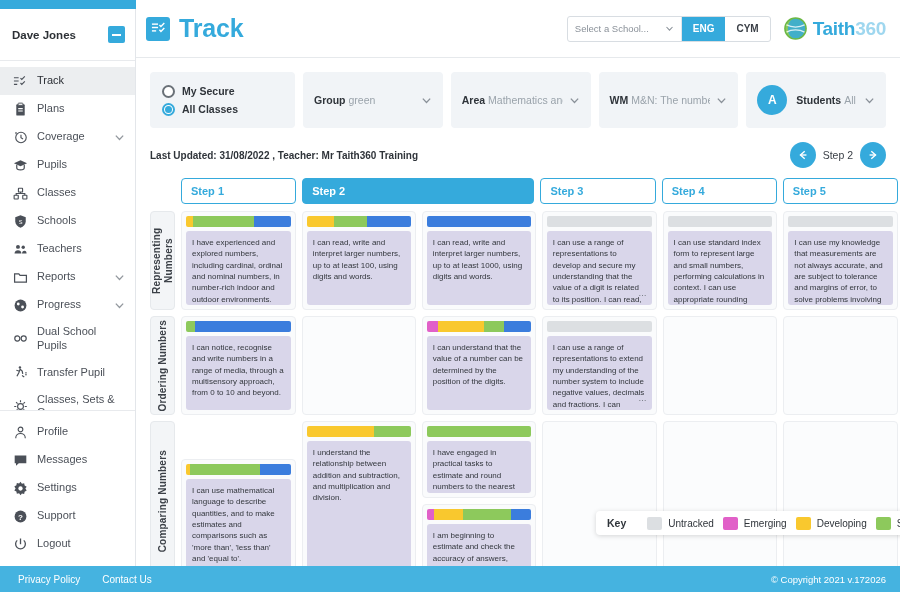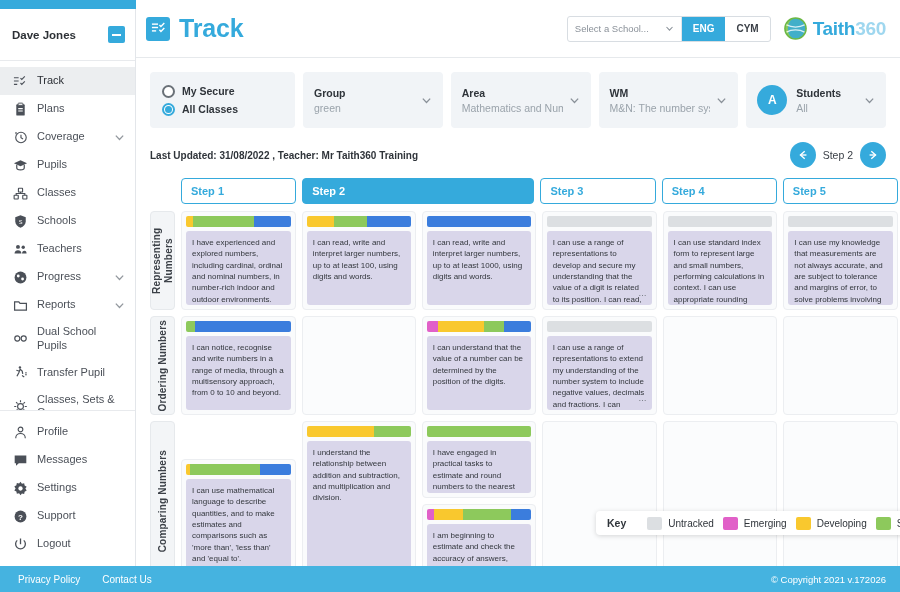--- a/index.html
+++ b/index.html
@@ -105,21 +105,21 @@
                font-weight: bold; color: #2f343a; cursor: pointer; }
   .radio {
     width: 13px; height: 13px; border-radius: 50%;
     border: 2px solid #6a7178; background: #fff;
     display: flex; align-items: center; justify-content: center;
   }
   .radio.sel { border-color: #35aadc; }
   .radio.sel::after { content:""; width: 7px; height: 7px; border-radius:50%; background: #35aadc; }
 
   .f-drop { flex: 1; min-width: 0; }
-  .f-drop .txt { display: flex; flex-direction: column; gap: 3px; min-width: 0; flex:1; }
+  .f-drop .txt { display: flex; gap: 3px; min-width: 0; flex:1; }
   .f-label { font-size: 10.5px; font-weight: bold; color: #2f343a; }
   .f-value { font-size: 10.5px; color: #9aa3ab; white-space: nowrap; overflow: hidden; }
   .f-chev { margin-left: 6px; flex: 0 0 11px; }
   .avatar {
     width: 30px; height: 30px; border-radius: 50%; background: #35aadc;
     color: #fff; font-size: 12px; font-weight: bold;
     display:flex; align-items:center; justify-content:center; margin-right: 9px;
   }
 
   .meta-row { display:flex; align-items:center; padding: 14px 14px 0 14px; }
@@ -275,37 +275,37 @@
             <circle cx="10.9" cy="5.6" r="1.8" fill="#4b5058" stroke="none"></circle>
             <path d="M1.6 12.3c0-2.2 1.7-3.5 3.7-3.5s3.7 1.3 3.7 3.5z" fill="#4b5058" stroke="none"></path>
             <path d="M9.6 12.3c0-1.9 1-3.1 2.6-3.1s2.3 1.2 2.3 3.1z" fill="#4b5058" stroke="none"></path>
           </svg>
         </span>
      <span class="label">Teachers</span>
      </div>
       <div class="nav-item">
         <span class="nav-ico">
           <svg width="15" height="15" viewBox="0 0 16 16" fill="none" stroke="#4b5058" stroke-width="1.2">
+            <path d="M1.7 4.1h4.5l1.3 1.6h6.8v7.2H1.7z" stroke-width="1.3"></path>
+          </svg>
+        </span>
+     <span class="label">Reports</span>
+     <svg class="chev" viewBox="0 0 12 12" fill="none">
+          <path d="M2 4 L6 8.2 L10 4" stroke="#6f767e" stroke-width="1.4"></path>
+        </svg>
+      </div>
+      <div class="nav-item">
+        <span class="nav-ico">
+          <svg width="15" height="15" viewBox="0 0 16 16" fill="none" stroke="#4b5058" stroke-width="1.2">
             <circle cx="8" cy="8" r="6.3" fill="#4b5058" stroke="none"></circle>
             <circle cx="5.6" cy="6.4" r="1.5" fill="#fff" stroke="none"></circle>
             <circle cx="10.2" cy="9.6" r="1.5" fill="#fff" stroke="none"></circle>
           </svg>
         </span>
      <span class="label">Progress</span>
-     <svg class="chev" viewBox="0 0 12 12" fill="none">
-          <path d="M2 4 L6 8.2 L10 4" stroke="#6f767e" stroke-width="1.4"></path>
-        </svg>
-      </div>
-      <div class="nav-item">
-        <span class="nav-ico">
-          <svg width="15" height="15" viewBox="0 0 16 16" fill="none" stroke="#4b5058" stroke-width="1.2">
-            <path d="M1.7 4.1h4.5l1.3 1.6h6.8v7.2H1.7z" stroke-width="1.3"></path>
-          </svg>
-        </span>
-     <span class="label">Reports</span>
      <svg class="chev" viewBox="0 0 12 12" fill="none">
           <path d="M2 4 L6 8.2 L10 4" stroke="#6f767e" stroke-width="1.4"></path>
         </svg>
       </div>
       <div class="nav-item">
         <span class="nav-ico">
           <svg width="15" height="15" viewBox="0 0 16 16" fill="none" stroke="#4b5058" stroke-width="1.2">
             <circle cx="4.6" cy="8" r="2.7" stroke-width="1.3"></circle>
             <circle cx="11.4" cy="8" r="2.7" stroke-width="1.3"></circle>
           </svg>

